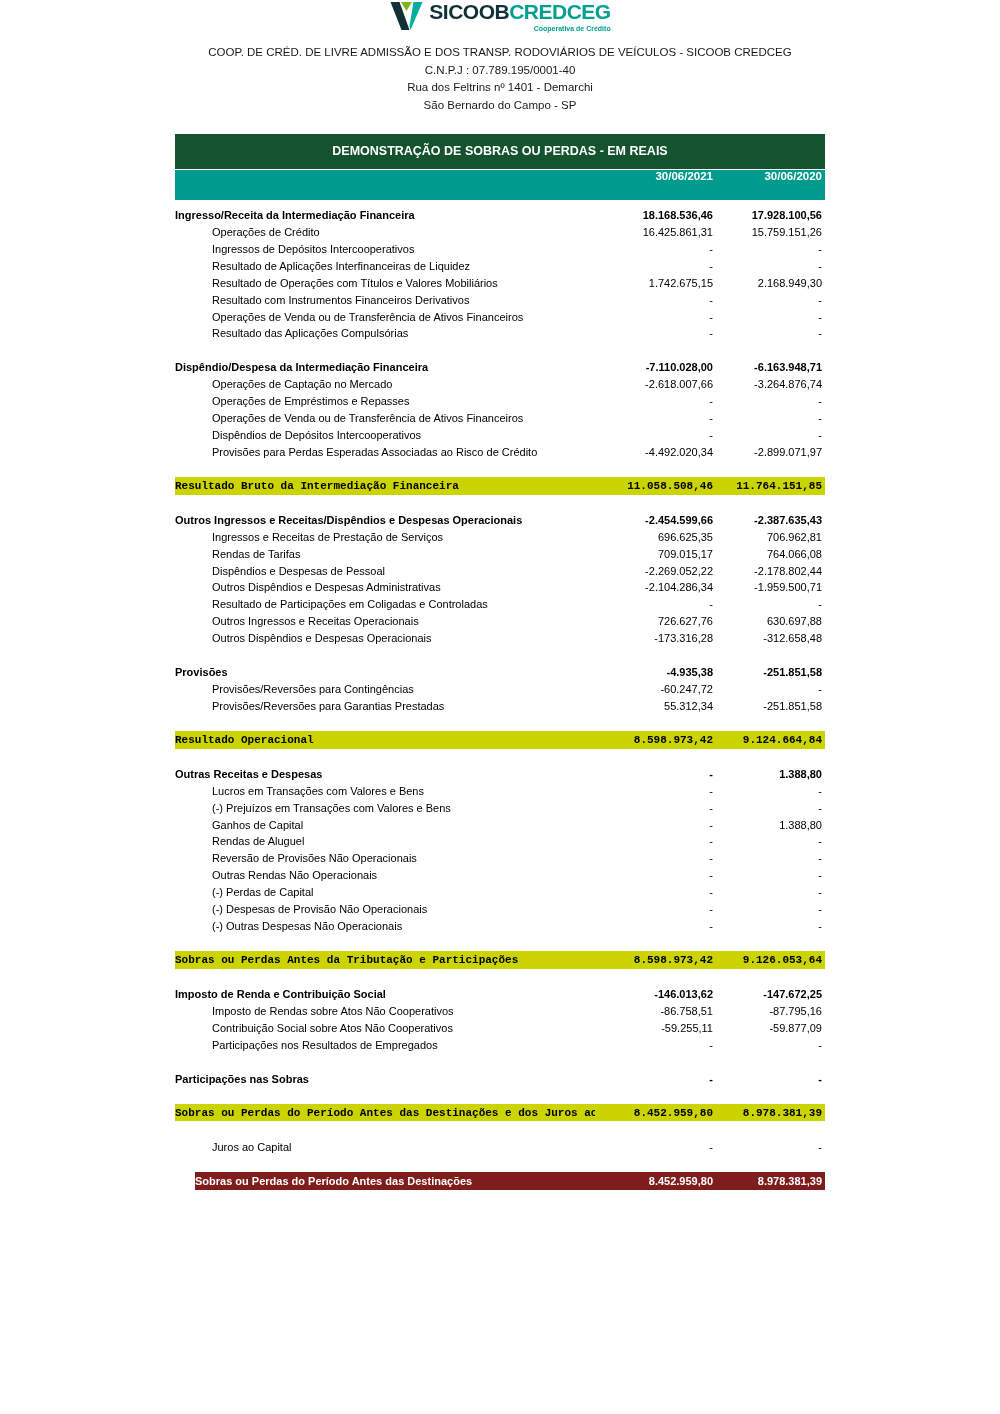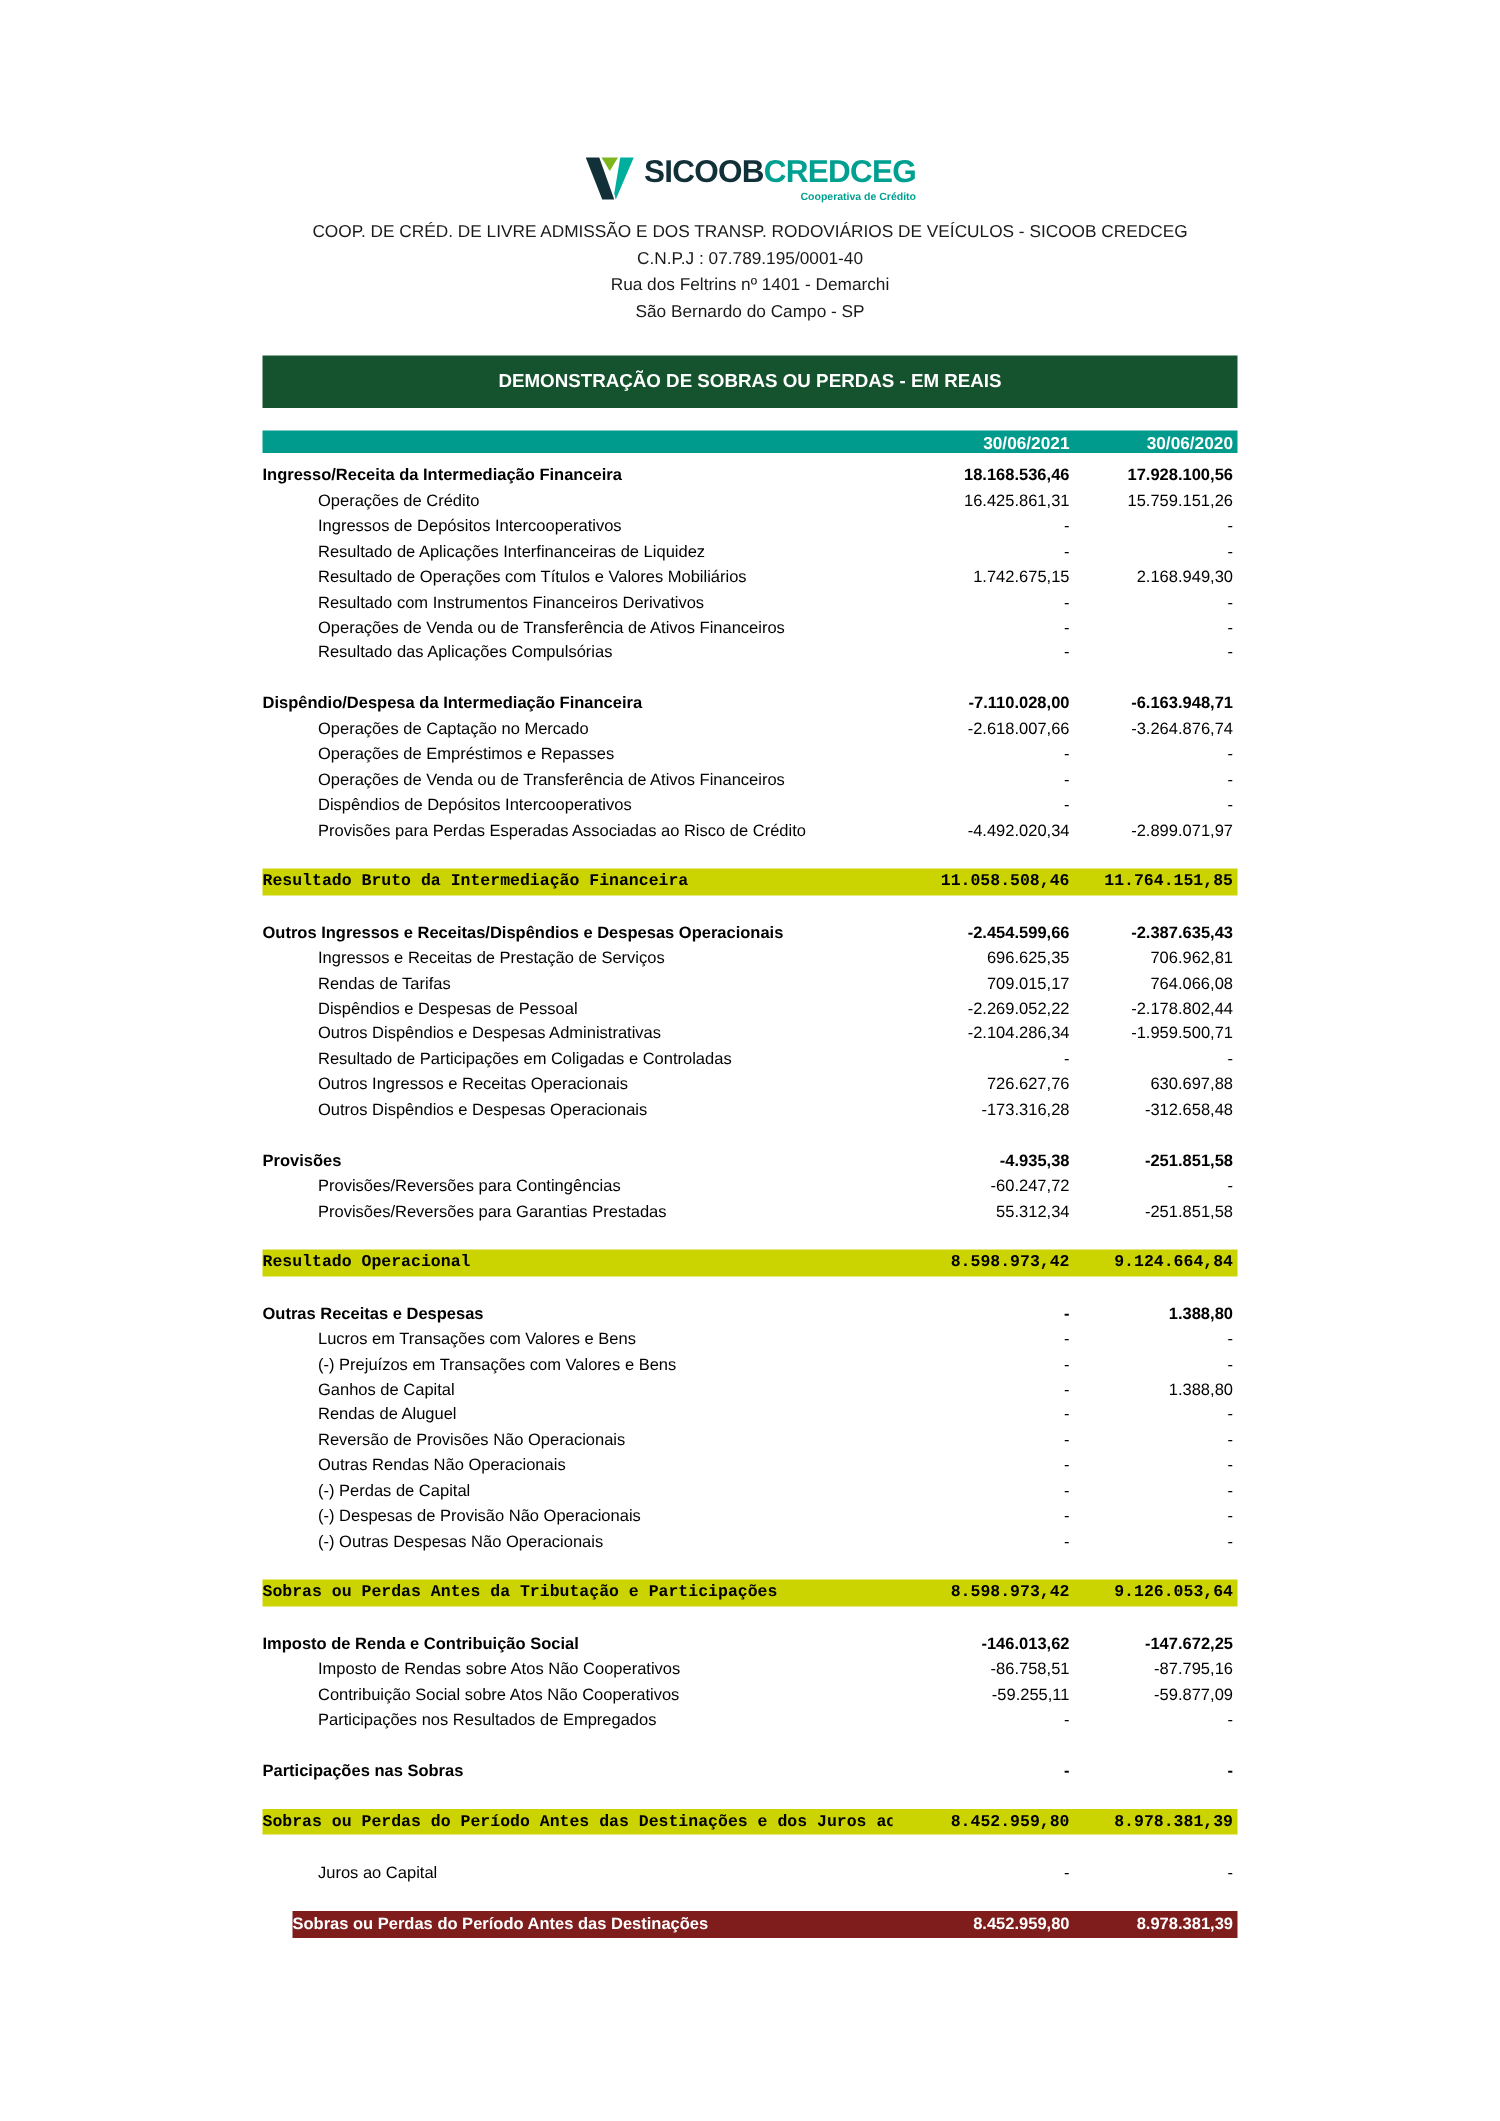--- a/index.html
+++ b/index.html
@@ -1,37 +1,37 @@
 <!DOCTYPE html>
 <html><head>
 <meta charset="utf-8">
 <style>
   * { margin:0; padding:0; box-sizing:border-box; }
   body { background:#ffffff; font-family:"Liberation Sans", sans-serif; }
-  .page { width:1000px; height:1414px; background:#ffffff; position:relative; padding-top:103px; }
+  .page { width:1000px; height:1414px; background:#ffffff; position:relative; }
 
   
   .logo-wrap { display:flex; justify-content:center; align-items:flex-start; }
   .logo { display:flex; align-items:flex-start; gap:4px; }
   .logo svg { display:block; margin-top:1px; }
   .logo-textcol { display:flex; flex-direction:column; align-items:flex-end; }
   .logo-main { font-weight:bold; font-size:21px; letter-spacing:-0.5px; line-height:24px; }
   .logo-main .brand1 { color:#113038; }
   .logo-main .brand2 { color:#00A091; }
   .logo-tagline { font-size:7px; color:#00A091; font-weight:bold; margin-top:1px; }
 
   
   .addr { text-align:center; margin-top:12px; font-size:11.5px; color:#1a1a1a; line-height:17.7px; }
 
   
   .doc { width:650px; margin-left:175px; }
   .title-bar { margin-top:19px; height:35px; background:#14532d; color:#ffffff;
                font-weight:bold; font-size:12.5px; display:flex; align-items:center; justify-content:center; }
-  .col-head { margin-top:15px; height:15px; background:#009B8C; color:#ffffff;
-              font-weight:bold; font-size:11.5px; display:flex; align-items:flex-end; }
+  .col-head { margin-top:1px; height:30px; background:#009B8C; color:#ffffff;
+              font-weight:bold; font-size:11.5px; display:flex; align-items:flex-start; }
   .col-head .lbl { flex:1; }
 
   .rows { margin-top:7px; }
   .row { display:flex; align-items:center; height:16.9px; font-size:11px; color:#000000; }
   .lbl { flex:1; white-space:nowrap; overflow:hidden; }
   .v1 { width:118px; text-align:right; padding-right:0; white-space:nowrap; }
   .v2 { width:112px; text-align:right; padding-right:3px; white-space:nowrap; }
 
   .row.section { font-weight:bold; }
   .row.item .lbl { padding-left:37px; }

